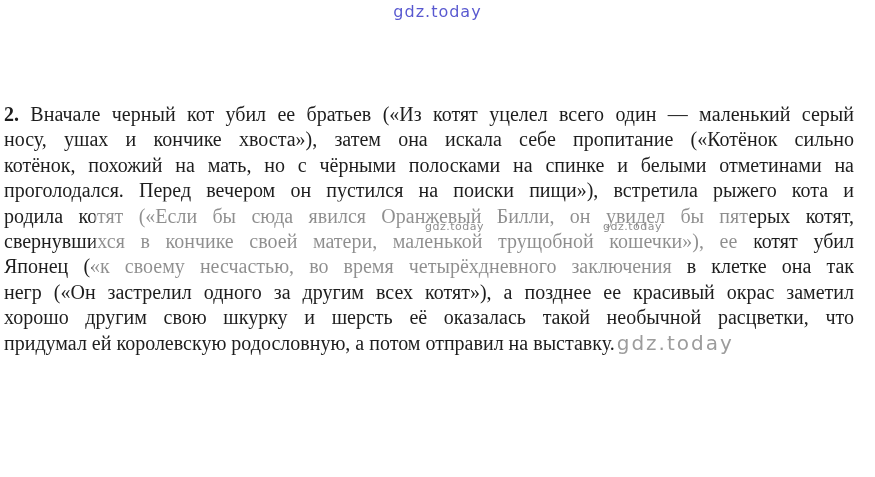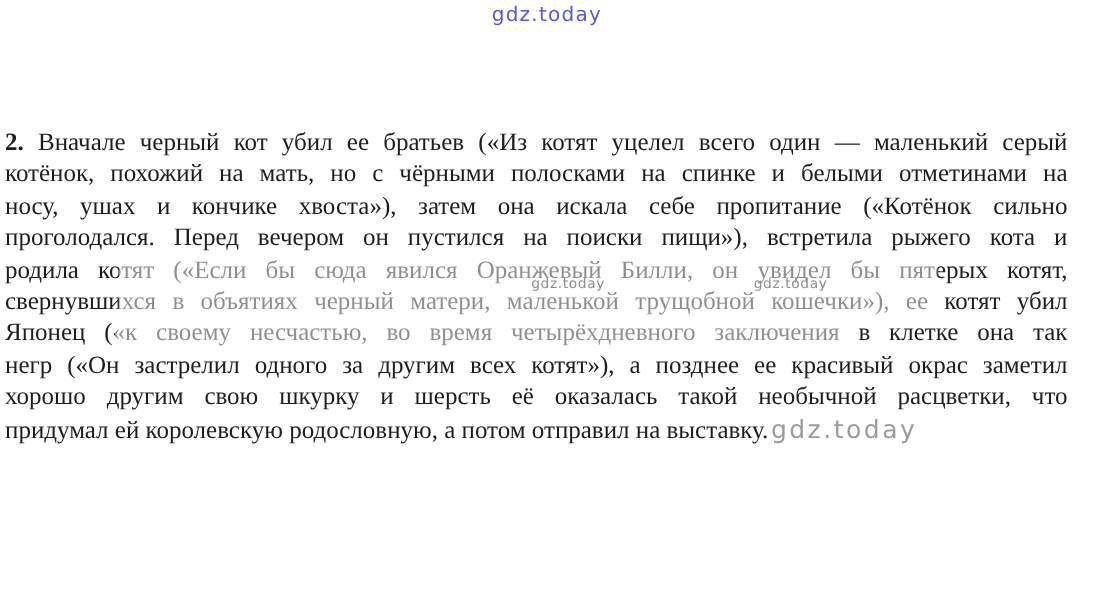--- a/index.html
+++ b/index.html
@@ -85,25 +85,25 @@
 </style>
 </head>
 <body>
 
 <div id="page">
 
   <div class="wm-top">gdz.today</div>
 
   <div class="answer">
       <div class="tline"><strong>2.</strong> Вначале черный кот убил ее братьев («Из котят уцелел всего один — маленький серый</div>
+      <div class="tline">носу, ушах и кончике хвоста»), затем она искала себе пропитание («Котёнок сильно</div>
       <div class="tline">котёнок, похожий на мать, но с чёрными полосками на спинке и белыми отметинами на</div>
-      <div class="tline">носу, ушах и кончике хвоста»), затем она искала себе пропитание («Котёнок сильно</div>
       <div class="tline">проголодался. Перед вечером он пустился на поиски пищи»), встретила рыжего кота и</div>
       <div class="tline">родила котят («Если бы сюда явился Оранжевый Билли, он увидел бы пятерых котят,</div>
-      <div class="tline">свернувшихся в объятиях черный матери, маленькой трущобной кошечки»), ее котят убил</div>
+      <div class="tline">свернувшихся в кончике своей матери, маленькой трущобной кошечки»), ее котят убил</div>
       <div class="tline">Японец («к своему несчастью, во время четырёхдневного заключения в клетке она так</div>
       <div class="tline">негр («Он застрелил одного за другим всех котят»), а позднее ее красивый окрас заметил</div>
       <div class="tline">хорошо другим свою шкурку и шерсть её оказалась такой необычной расцветки, что</div>
       <div class="tline last">придумал ей королевскую родословную, а потом отправил на выставку.<span class="wm-inline-end">gdz.today</span></div>
     </div>
 
   <div class="fade-overlay fade-1"></div>
   <div class="fade-overlay fade-2"></div>
   <div class="fade-overlay fade-3"></div>
 

